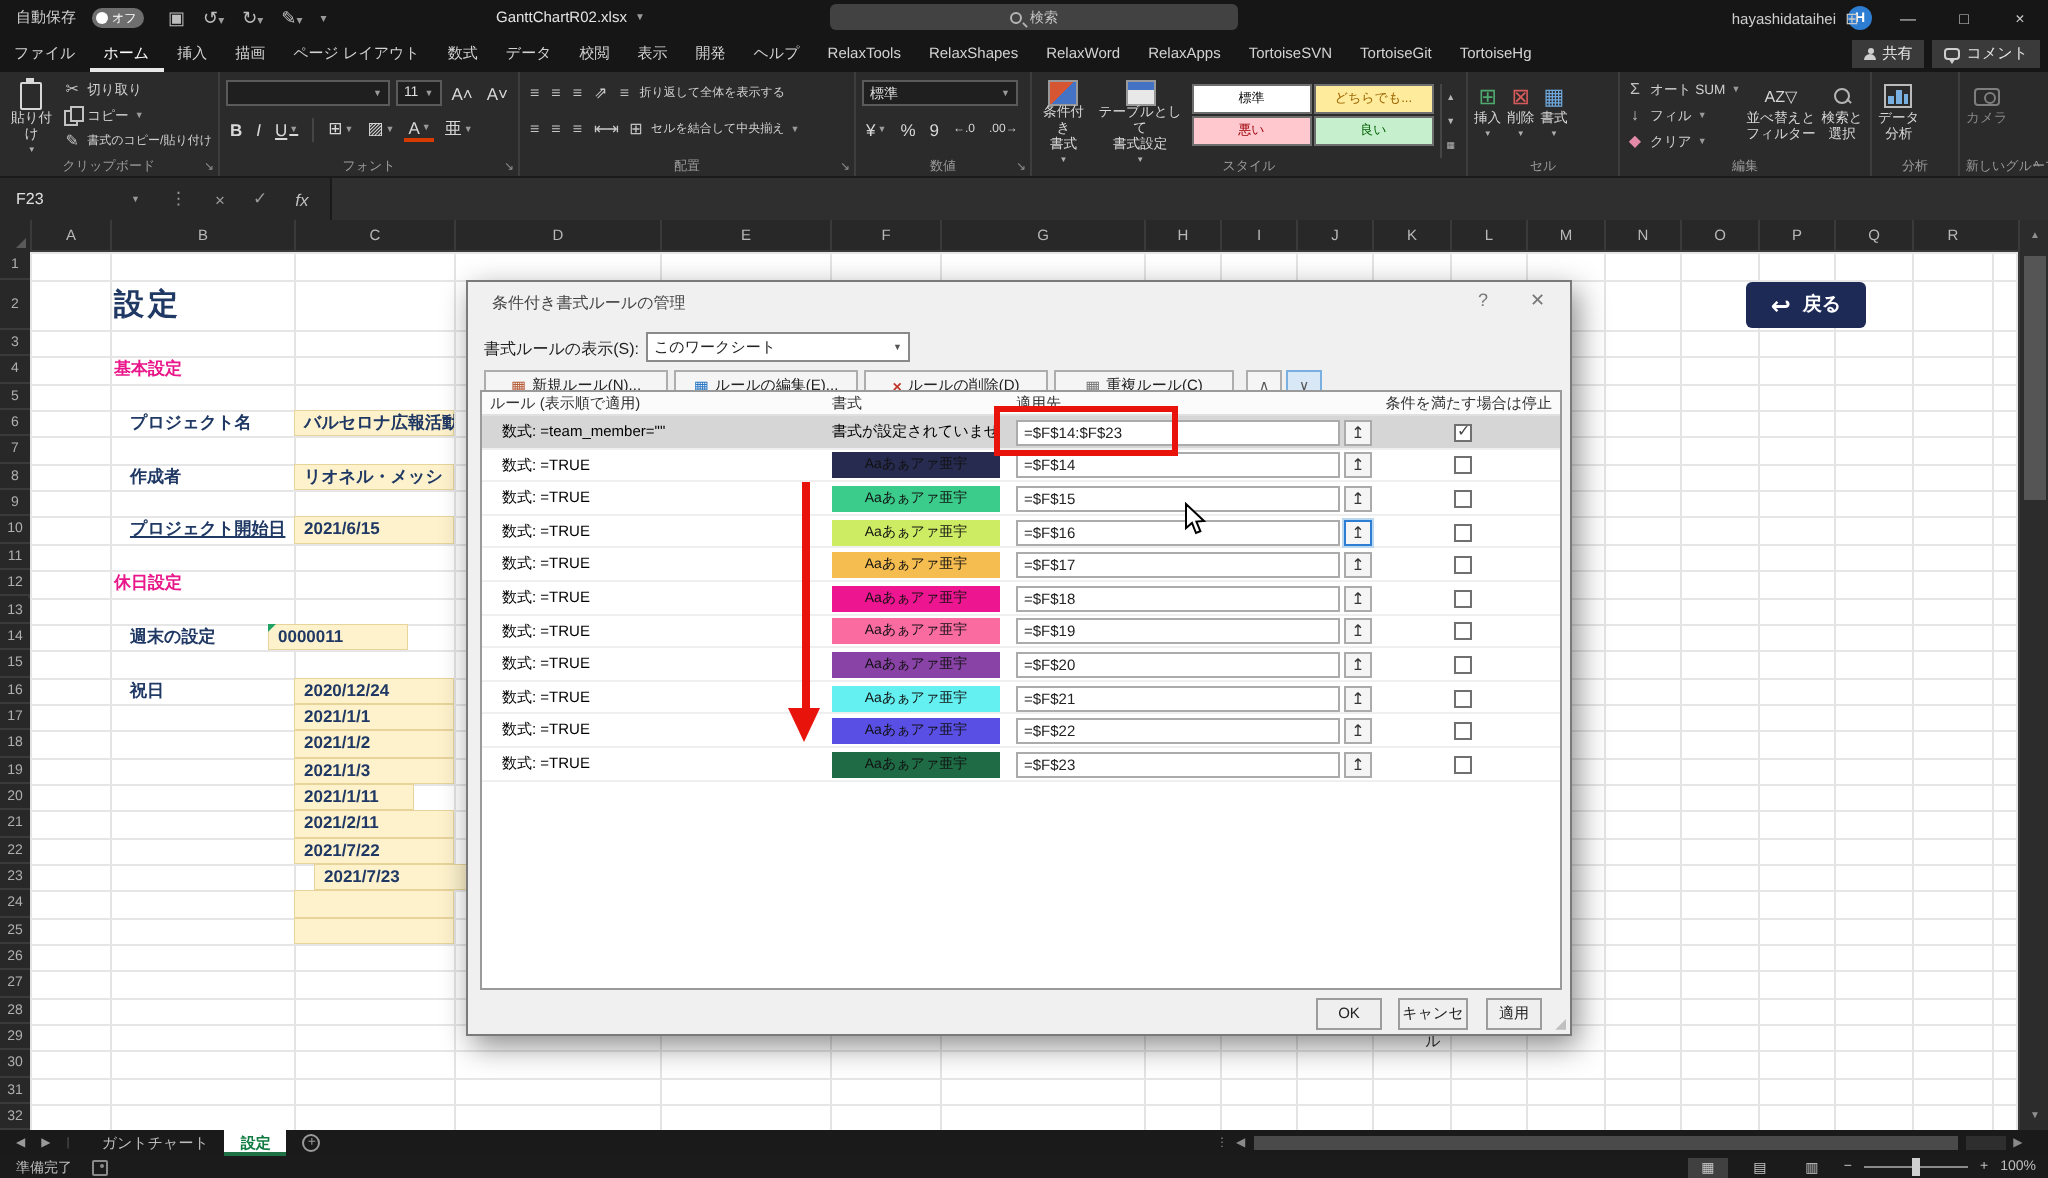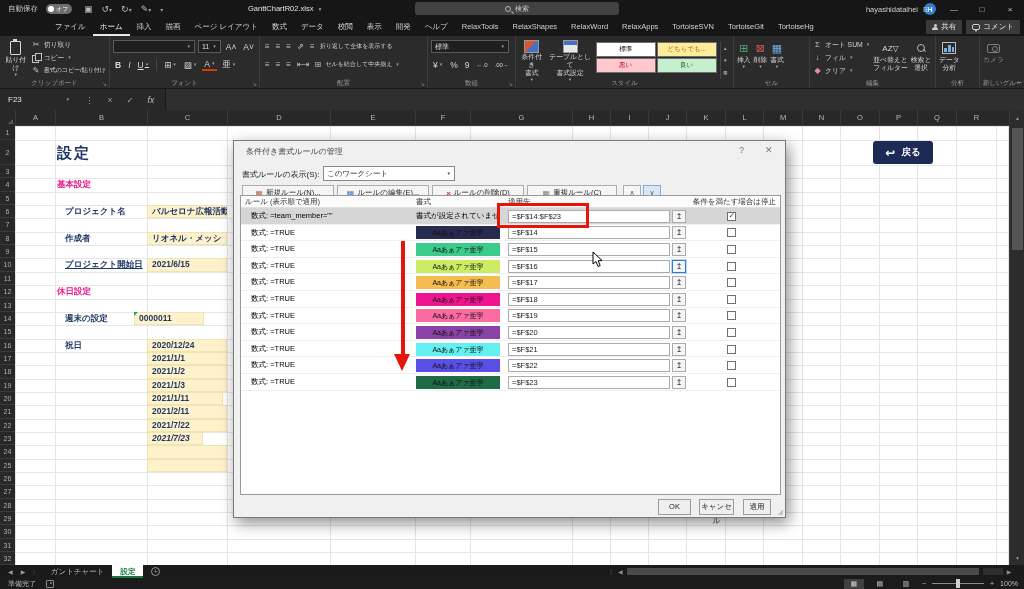--- a/index.html
+++ b/index.html
@@ -17,21 +17,21 @@
   .fname .car{font-size:5px;color:#9A9A9A;}
   .searchpill{position:absolute;left:415px;top:2px;width:204px;height:13px;background:#424242;border-radius:3px;display:flex;align-items:center;justify-content:center;gap:4px;color:#C4C4C4;font-size:7px;}
   .mag{width:6px;height:6px;border:1px solid #B5B5B5;border-radius:50%;position:relative;}
   .mag::after{content:"";position:absolute;left:5px;top:5px;width:3px;height:1px;background:#B5B5B5;transform:rotate(45deg);}
   .usercluster{position:absolute;right:88px;top:0;height:18px;display:flex;align-items:center;gap:6px;}
   .avatar{width:12px;height:12px;border-radius:50%;background:#2D7DD2;color:#fff;font-size:7px;font-weight:bold;display:flex;align-items:center;justify-content:center;}
   .winbtns{position:absolute;right:0;top:0;height:18px;display:flex;}
   .winbtns span{width:28px;height:18px;display:flex;align-items:center;justify-content:center;color:#C8C8C8;font-size:8px;}
 
   
-  .tabrow{position:absolute;top:18px;left:0;width:1024px;height:18px;background:#161616;display:flex;align-items:stretch;padding-left:48px;}
+  .tabrow{position:absolute;top:18px;left:0;width:1024px;height:18px;background:#161616;display:flex;align-items:stretch;}
   .rtab{padding:0 7px;line-height:18px;font-size:7.5px;color:#D2D2D2;white-space:nowrap;}
   .rtab.active{color:#FFF;box-shadow:inset 0 -2px 0 #E8E8E8;text-align:center;}
   .tabrow-right{margin-left:auto;display:flex;align-items:center;gap:4px;padding-right:4px;}
   .pillbtn{height:14px;background:#3A3A3A;display:flex;align-items:center;gap:3px;padding:0 6px;font-size:7.5px;color:#E6E6E6;}
   .person-ic{width:6px;height:3px;border-radius:3px 3px 0 0;background:#CFCFCF;position:relative;margin-top:3px;}
   .person-ic::before{content:"";position:absolute;left:1.5px;top:-3.5px;width:3px;height:3px;border-radius:50%;background:#CFCFCF;}
   .bubble-ic{width:8px;height:6px;border:1px solid #CFCFCF;border-radius:2px;position:relative;}
   .bubble-ic::after{content:"";position:absolute;left:1px;bottom:-3px;border-left:2px solid transparent;border-right:2px solid transparent;border-top:3px solid #CFCFCF;}
 
   
@@ -574,24 +574,24 @@
       <div class="cell c-label" style="top: 148.45px; height: 13.35px; line-height: 13.35px; left: 65px; text-decoration: underline;">プロジェクト開始日</div>
       <div class="cell c-value" style="top: 148.45px; height: 13.35px; line-height: 13.35px; left: 147px; width: 80px;">2021/6/15</div>
       <div class="cell c-section" style="top: 175.15px; height: 13.35px; line-height: 13.35px; left: 57px;">休日設定</div>
       <div class="cell c-label" style="top: 201.85px; height: 13.35px; line-height: 13.35px; left: 65px;">週末の設定</div>
       <div class="cell c-value" style="top: 201.85px; height: 13.35px; line-height: 13.35px; left: 134px; width: 70px;">0000011<div class="marker"></div></div>
       <div class="cell c-label" style="top: 228.55px; height: 13.35px; line-height: 13.35px; left: 65px;">祝日</div>
       <div class="cell c-value" style="top: 228.55px; height: 13.35px; line-height: 13.35px; left: 147px; width: 80px;">2020/12/24</div>
       <div class="cell c-value" style="top: 241.9px; height: 13.35px; line-height: 13.35px; left: 147px; width: 80px;">2021/1/1</div>
       <div class="cell c-value" style="top: 255.25px; height: 13.35px; line-height: 13.35px; left: 147px; width: 80px;">2021/1/2</div>
       <div class="cell c-value" style="top: 268.6px; height: 13.35px; line-height: 13.35px; left: 147px; width: 80px;">2021/1/3</div>
-      <div class="cell c-value" style="top: 281.95px; height: 13.35px; line-height: 13.35px; left: 147px; width: 76px;">2021/1/11</div>
+      <div class="cell c-value" style="top: 281.95px; height: 13.35px; line-height: 13.35px; left: 147px; width: 60px;">2021/1/11</div>
       <div class="cell c-value" style="top: 295.3px; height: 13.35px; line-height: 13.35px; left: 147px; width: 80px;">2021/2/11</div>
       <div class="cell c-value" style="top: 308.65px; height: 13.35px; line-height: 13.35px; left: 147px; width: 80px;">2021/7/22</div>
-      <div class="cell c-value" style="top: 322px; height: 13.35px; line-height: 13.35px; left: 147px; width: 56px; font-style: italic;">2021/7/23</div>
+      <div class="cell c-value" style="top: 322px; height: 13.35px; line-height: 13.35px; left: 157px; width: 84px;">2021/7/23</div>
       <div class="cell c-value" style="top: 335.35px; height: 13.35px; line-height: 13.35px; left: 147px; width: 80px;"></div>
       <div class="cell c-value" style="top: 348.7px; height: 13.35px; line-height: 13.35px; left: 147px; width: 80px;"></div>
     </div>
 
   <div class="backbtn">
     <span class="arr">↩</span>
     <span class="lbl">戻る</span>
   </div>
 
   <div class="dialog">

